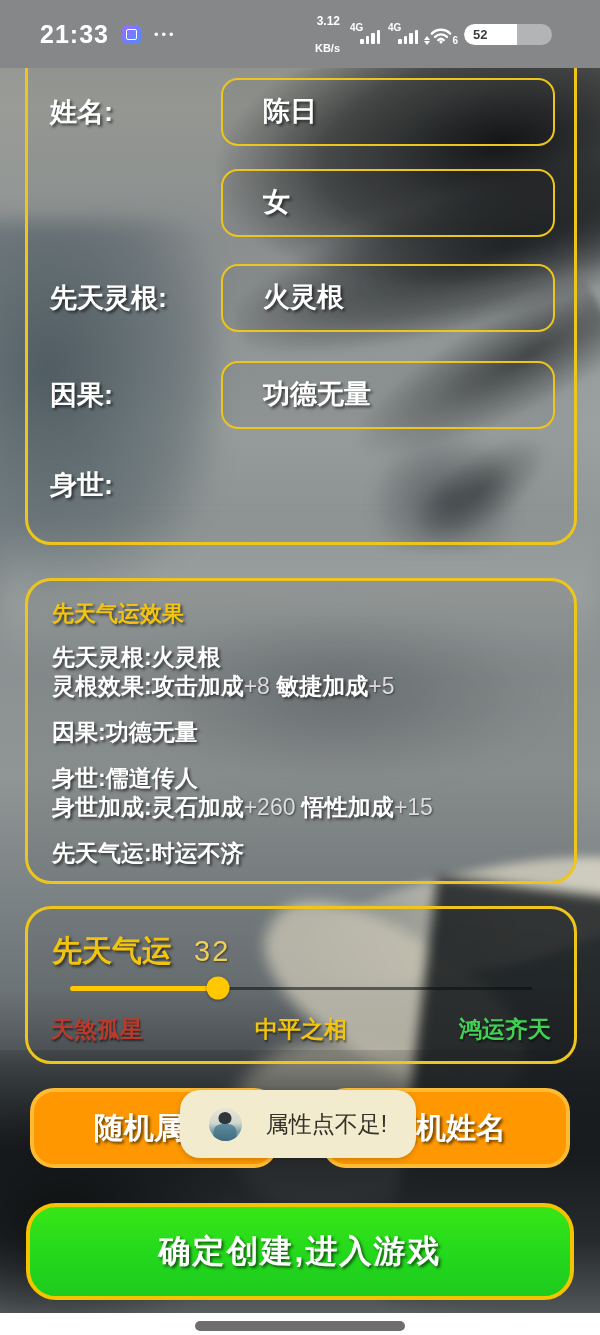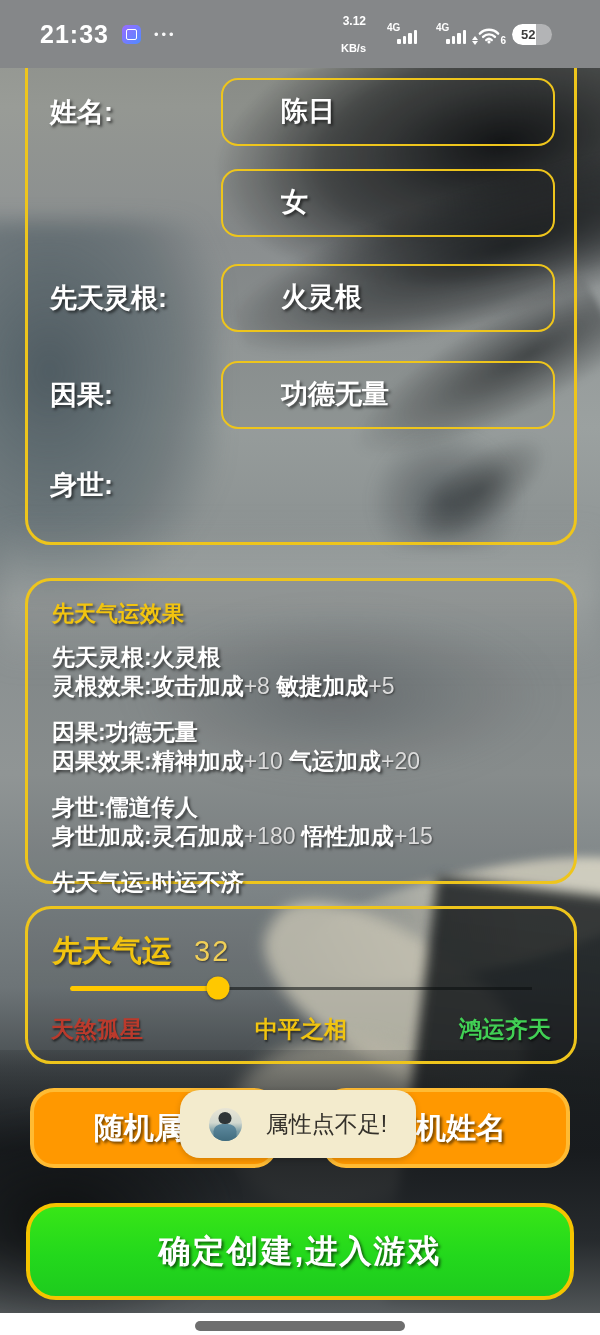--- a/index.html
+++ b/index.html
@@ -43,46 +43,46 @@
   .sb-left{display:flex;align-items:center;gap:13px;margin-left:40px;}
   .sb-time{font-size:25px;font-weight:600;letter-spacing:1px;}
   .sb-badge{width:19px;height:19px;border-radius:5px;background:linear-gradient(135deg,#9a6bff,#4f8cff);
     display:flex;align-items:center;justify-content:center;}
   .sb-badge i{display:block;width:9px;height:9px;border:1.5px solid #fff;border-radius:2px;}
   .sb-dots{font-size:13px;letter-spacing:3px;opacity:.95;}
   .sb-right{display:flex;align-items:center;gap:8px;margin-right:48px;}
   .speed{text-align:right;line-height:1;margin-right:2px;}
   .speed .v{font-size:12px;font-weight:700;}
   .speed .u{font-size:11px;font-weight:700;margin-top:16px;}
-  .sig{position:relative;width:30px;height:24px;margin-left:11px;}
+  .sig{position:relative;width:30px;height:24px;}
   .sig .g{position:absolute;top:0;left:0;font-size:10px;font-weight:700;}
   .sig .bars{position:absolute;bottom:2px;right:0;display:flex;align-items:flex-end;gap:2px;}
   .sig .bars i{display:block;width:3.5px;background:#fff;border-radius:1px;}
   .wifi{position:relative;width:30px;height:24px;}
   .wifi svg{position:absolute;right:4px;bottom:2px;}
   .wifi .six{position:absolute;right:-2px;bottom:0;font-size:10px;font-weight:700;}
   .wifi .arr{position:absolute;left:-2px;bottom:1px;display:flex;flex-direction:column;gap:1px;}
   .wifi .arr i{display:block;width:0;height:0;border-left:3px solid transparent;border-right:3px solid transparent;}
   .wifi .arr .up{border-bottom:4px solid #fff;}
   .wifi .arr .dn{border-top:4px solid #fff;}
-  .battery{position:relative;width:40px;height:21px;border-radius:10.5px;background:rgba(255,255,255,.38);overflow:hidden;}
+  .battery{position:relative;width:40px;height:21px;border-radius:10.5px;background:rgba(255,255,255,.38);overflow:hidden;padding-left:48px;}
   .battery .fill{position:absolute;left:0;top:0;bottom:0;background:#fff;border-radius:10.5px 0 0 10.5px;}
   .battery .num{position:absolute;left:9px;top:50%;transform:translateY(-50%);font-size:13px;font-weight:700;color:#3c3c3c;z-index:1;}
 
   
   .card{position:absolute;left:25px;width:552px;border:3px solid #eec51c;border-radius:26px;box-sizing:border-box;z-index:2;}
   .calli{color:#fff;font-weight:700;text-shadow:2px 2px 3px rgba(0,0,0,.6);}
 
   
   .form-card{top:-42px;height:587px;background:rgba(0,0,0,.03);}
   .frow{position:absolute;left:0;right:0;height:68px;}
   .frow .lab{position:absolute;left:22px;top:0;line-height:68px;font-size:27px;}
   .frow .box{position:absolute;left:193px;right:19px;top:0;height:68px;border:2.5px solid #eec51c;border-radius:17px;
     box-sizing:border-box;background:rgba(0,0,0,.05);}
-  .frow .box span{display:block;padding-left:24px;line-height:63px;font-size:27px;margin-left:34px;}
+  .frow .box span{display:block;padding-left:40px;line-height:63px;font-size:27px;}
 
   
   .fx-card{top:578px;height:306px;background:rgba(0,0,0,.06);padding:16px 0 0 24px;}
   .fx-title{font-size:22px;font-weight:700;color:#f2c40f;text-shadow:2px 2px 3px rgba(0,0,0,.6);margin:2px 0 14px 0;}
   .fx-group{margin-bottom:17px;}
   .fx-line{font-size:23px;line-height:29px;}
   .plusnum{color:#dcdcdc;font-weight:400;text-shadow:1px 1px 2px rgba(0,0,0,.5);}
 
   
   .luck-card{top:906px;height:158px;background:rgba(0,0,0,.06);}
@@ -231,25 +231,24 @@
   </div>
 
   <div class="card fx-card">
     <div class="fx-title">先天气运效果</div>
     <div class="fx-group">
       <div class="fx-line calli">先天灵根:火灵根</div>
       <div class="fx-line calli">灵根效果:攻击加成<span class="plusnum">+8</span> 敏捷加成<span class="plusnum">+5</span></div>
     </div>
     <div class="fx-group">
       <div class="fx-line calli">因果:功德无量</div>
-      <div class="fx-line calli">因果效果:精神加成<span class="plusnum">+10</span> 气运加成<span class="plusnum">+20</span></div>
     </div>
     <div class="fx-group">
       <div class="fx-line calli">身世:儒道传人</div>
-      <div class="fx-line calli">身世加成:灵石加成<span class="plusnum">+180</span> 悟性加成<span class="plusnum">+15</span></div>
+      <div class="fx-line calli">身世加成:灵石加成<span class="plusnum">+260</span> 悟性加成<span class="plusnum">+15</span></div>
     </div>
     <div class="fx-group">
       <div class="fx-line calli">先天气运:时运不济</div>
     </div>
   </div>
 
   <div class="card luck-card">
     <div class="luck-head">
       <span class="luck-title calli" style="color:#f2c40f;">先天气运</span>
       <span class="luck-value">32</span>

